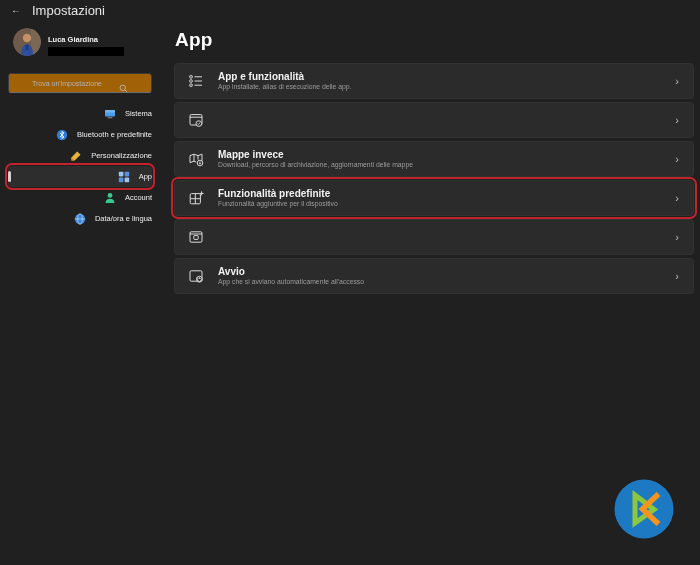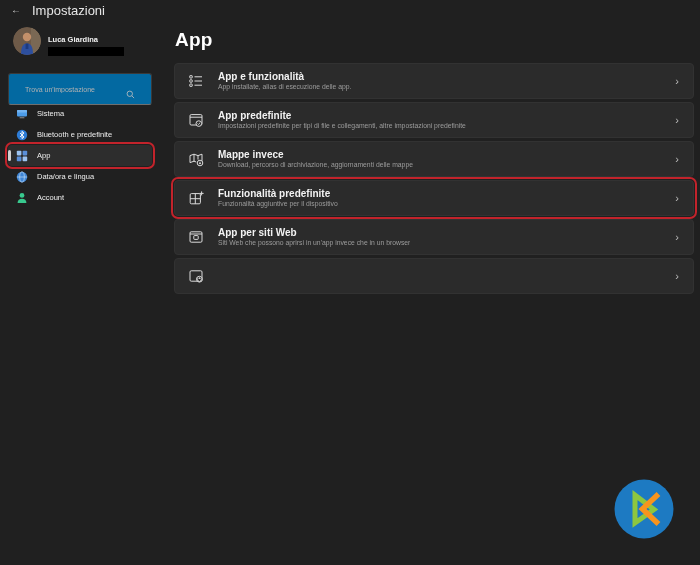--- a/index.html
+++ b/index.html
@@ -9,38 +9,38 @@
     background:#202020; color:#fff;
     font-family:"Liberation Sans", sans-serif;
   }
   
   .titlebar { position:absolute; top:0; left:0; width:100%; height:20px;
     display:flex; align-items:center; gap:11px; padding-left:11px; }
   .back { font-size:10px; color:#d8d8d8; line-height:1; cursor:default; }
   .tb-title { font-size:13px; color:#e6e6e6; }
 
   
-  .user { position:absolute; top:25px; left:13px; display:flex; align-items:center; }
+  .user { position:absolute; top:25px; left:13px; display:flex; align-items:flex-end; }
   .avatar { width:28px; height:28px; border-radius:50%; overflow:hidden; flex:0 0 auto; }
   .avatar svg { display:block; }
   .user-meta { margin-left:7px; margin-top:10px; }
   .user-name { font-size:7.5px; font-weight:bold; color:#f2f2f2; }
   .redacted { width:76px; height:9px; background:#000; margin-top:3px; }
 
-  .search { position:absolute; top:73px; left:8px; width:144px; height:32px;
-    background:#0369a1; border:1px solid #3a3a3a; border-bottom-color:#6f6f6f;
-    border-radius:3px; display:flex; align-items:center; padding:0 16px; }
+  .search { position:absolute; top:73px; left:8px; width:144px; height:20px;
+    background:#a16207; border:1px solid #3a3a3a; border-bottom-color:#6f6f6f;
+    border-radius:3px; display:flex; align-items:center; padding:0 23px; }
   .search input { flex:1; background:transparent; border:none; outline:none;
     font-size:7px; color:#d8d8d8; font-family:inherit; min-width:0; }
   .search input::placeholder { color:#b2b2b2; }
   .search-icon { width:9px; height:9px; flex:0 0 auto; }
 
   .nav { position:absolute; top:103px; left:0; width:160px; }
   .nav-item { height:21px; margin:0 8px; padding-left:8px; display:flex;
-    align-items:center; gap:9px; border-radius:4px; position:relative; }
+    align-items:center; gap:9px; border-radius:4px; position:relative;justify-content:flex-end; }
   .nav-item.selected { background:#2d2d2d; }
   .nav-item.selected::before { content:""; position:absolute; left:0; top:5px;
     width:3px; height:11px; border-radius:2px; background:#d2d2d2; }
   .nav-item.redbox { outline:2px solid var(--highlight-red,#c2232b); outline-offset:1px; }
   .nav-icon { width:12px; height:12px; display:flex; flex:0 0 auto; }
   .nav-icon svg { display:block; width:12px; height:12px; }
   .nav-label { font-size:7.5px; color:#ededed; white-space:nowrap; }
 
   
   .main-title { position:absolute; left:175px; top:29px; font-size:19px;
@@ -118,52 +118,61 @@
     <span class="nav-icon">
       <svg viewBox="0 0 12 12">
           <circle cx="6" cy="6" r="5.2" fill="#2e7cd6"></circle>
           <path d="M4 4 L8 8 L6 9.6 V2.4 L8 4 L4 8" fill="none" stroke="#fff" stroke-width="0.9" stroke-linejoin="round"></path>
         </svg>
     </span>
     <span class="nav-label">Bluetooth e predefinite</span>
   </div>
 
 
+  <div class="nav-item">
+    <span class="nav-icon">
+      <svg viewBox="0 0 12 12">
+          <path d="M7.2 1.4 L10.6 4.8 L4.6 10.6 L1.4 10.6 L1.4 7.4 Z" fill="#e8b339"></path>
+          <path d="M1.4 10.6 L4.6 10.6 L1.4 7.4 Z" fill="#c98a2a"></path>
+        </svg>
+    </span>
+    <span class="nav-label">Personalizzazione</span>
+  </div>
 
   <div class="nav-item selected redbox">
     <span class="nav-icon">
       <svg viewBox="0 0 12 12">
           <rect x="0.8" y="0.8" width="4.6" height="4.6" rx="0.8" fill="#9cc3f0"></rect>
           <rect x="6.6" y="0.8" width="4.6" height="4.6" rx="0.8" fill="#5a8fd9"></rect>
           <rect x="0.8" y="6.6" width="4.6" height="4.6" rx="0.8" fill="#5a8fd9"></rect>
           <rect x="6.6" y="6.6" width="4.6" height="4.6" rx="0.8" fill="#9cc3f0"></rect>
         </svg>
     </span>
     <span class="nav-label">App</span>
   </div>
 
   <div class="nav-item">
     <span class="nav-icon">
       <svg viewBox="0 0 12 12">
+          <circle cx="6" cy="3.4" r="2.4" fill="#38c98e"></circle>
+          <path d="M1.6 11 C1.6 8.2 3.5 6.8 6 6.8 C8.5 6.8 10.4 8.2 10.4 11 Z" fill="#38c98e"></path>
+        </svg>
+    </span>
+    <span class="nav-label">Account</span>
+  </div>
+
+  <div class="nav-item">
+    <span class="nav-icon">
+      <svg viewBox="0 0 12 12">
           <circle cx="6" cy="6" r="5.2" fill="#3f86d6"></circle>
           <ellipse cx="6" cy="6" rx="2.3" ry="5.2" fill="none" stroke="#bcd8f5" stroke-width="0.7"></ellipse>
           <path d="M0.8 6 H11.2" stroke="#bcd8f5" stroke-width="0.7"></path>
         </svg>
     </span>
     <span class="nav-label">Data/ora e lingua</span>
-  </div>
-
-  <div class="nav-item">
-    <span class="nav-icon">
-      <svg viewBox="0 0 12 12">
-          <circle cx="6" cy="3.4" r="2.4" fill="#38c98e"></circle>
-          <path d="M1.6 11 C1.6 8.2 3.5 6.8 6 6.8 C8.5 6.8 10.4 8.2 10.4 11 Z" fill="#38c98e"></path>
-        </svg>
-    </span>
-    <span class="nav-label">Account</span>
   </div>
 
 
 
 
 </div>
 
 <div class="main-title">App</div>
 
 <div class="cards">
@@ -186,24 +195,20 @@
 
   <div class="card">
     <span class="card-icon">
       <svg viewBox="0 0 16 16">
           <rect x="2" y="2.6" width="12" height="10.4" rx="1.2" fill="none" stroke="#dcdcdc"></rect>
           <path d="M2 5.2 H14" stroke="#dcdcdc"></path>
           <circle cx="10.8" cy="11.6" r="2.8" fill="#2b2b2b" stroke="#dcdcdc"></circle>
           <path d="M9.6 11.6 L10.4 12.4 L12 10.8" fill="none" stroke="#dcdcdc"></path>
         </svg>
     </span>
-    <span class="card-text">
-      <div class="card-title">App predefinite</div>
-      <div class="card-sub">Impostazioni predefinite per tipi di file e collegamenti, altre impostazioni predefinite</div>
-    </span>
     <span class="chev">›</span>
   </div>
 
   <div class="card">
     <span class="card-icon">
       <svg viewBox="0 0 16 16">
           <path d="M2 4.6 L6 3.2 L10 4.6 L14 3.2 V9.8 M2 4.6 V11.6 L6 10.2 L8.2 11 M6 3.2 V10.2 M10 4.6 V8.6" fill="none" stroke="#dcdcdc"></path>
           <circle cx="12" cy="12" r="2.8" fill="#2b2b2b" stroke="#dcdcdc"></circle>
           <path d="M12 10.7 V13 M11.1 12.2 L12 13.1 L12.9 12.2" fill="none" stroke="#dcdcdc"></path>
         </svg>
@@ -230,36 +235,36 @@
     <span class="chev">›</span>
   </div>
 
   <div class="card">
     <span class="card-icon">
       <svg viewBox="0 0 16 16">
           <rect x="2" y="2.8" width="12" height="10.4" rx="1.2" fill="none" stroke="#dcdcdc"></rect>
           <path d="M2 5 H14" stroke="#dcdcdc"></path>
           <rect x="5.8" y="6.6" width="4.4" height="3.8" rx="0.6" fill="none" stroke="#dcdcdc"></rect>
         </svg>
-    </span>
-    <span class="card-text">
-      <div class="card-title">App per siti Web</div>
-      <div class="card-sub">Siti Web che possono aprirsi in un'app invece che in un browser</div>
     </span>
     <span class="chev">›</span>
   </div>
 
   <div class="card">
     <span class="card-icon">
       <svg viewBox="0 0 16 16">
           <rect x="2" y="2.8" width="12" height="10.4" rx="1.2" fill="none" stroke="#dcdcdc"></rect>
           <circle cx="11.4" cy="11.2" r="2.9" fill="#2b2b2b" stroke="#dcdcdc"></circle>
           <path d="M11.4 9.3 V11" stroke="#dcdcdc"></path>
           <path d="M10.1 10.2 A1.9 1.9 0 1 0 12.7 10.2" fill="none" stroke="#dcdcdc"></path>
         </svg>
+    </span>
+    <span class="card-text">
+      <div class="card-title">Avvio</div>
+      <div class="card-sub">App che si avviano automaticamente all'accesso</div>
     </span>
     <span class="chev">›</span>
   </div>
 
 </div>
 
 <div class="logo">
   <svg viewBox="0 0 62 62" width="62" height="62">
     <circle cx="31" cy="31" r="29.5" fill="var(--logo-blue,#1d7ac2)"></circle>
     <path d="M22 17 L22 45 L41 31.5 Z" fill="none" stroke="var(--logo-green,#8dc63f)" stroke-width="5" stroke-linejoin="miter"></path>

